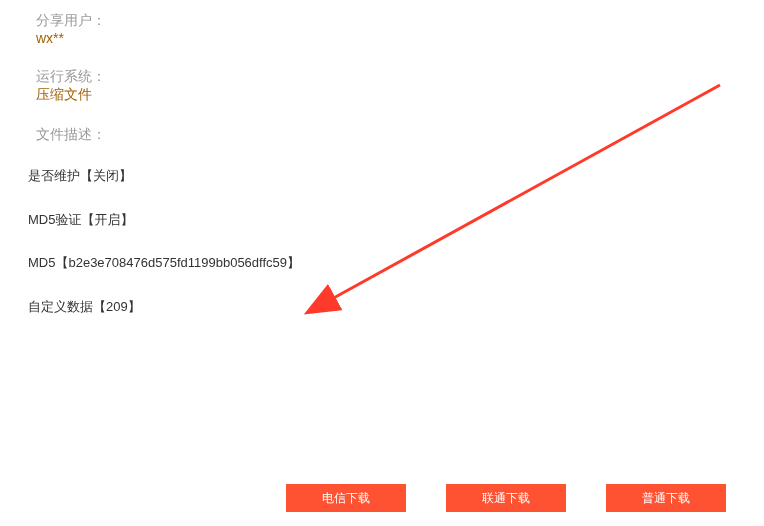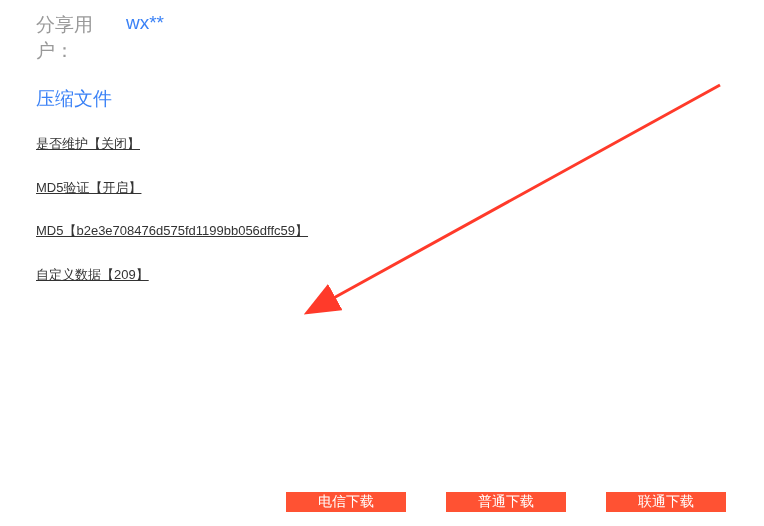--- a/index.html
+++ b/index.html
@@ -10,48 +10,49 @@
       font-family: "Microsoft YaHei", "PingFang SC", sans-serif;
       font-size: 13px;
       color: #333;
       position: relative;
       overflow: hidden;
     }
     .meta-section { padding: 12px 0 0 36px; }
     .meta-row {
       display: flex;
       margin-bottom: 22px;
-      font-size: 19px;
+      font-size: 14px;
+      flex-direction: column;
     }
     .meta-label {
       color: #999;
       width: 90px;
     }
-    .meta-value { color: #3b82f6; }
-    .desc-section { padding: 0 0 0 36px; text-decoration: underline; }
+    .meta-value { color: #a16207; }
+    .desc-section { padding: 0 0 0 28px; }
     .desc-line {
       font-size: 13px;
       color: #333;
       margin-bottom: 24px;
       line-height: 1.5;
     }
     .download-bar {
       position: absolute;
       bottom: 14px;
       right: 38px;
       display: flex;
       gap: 40px;
     }
     .dl-btn {
       background: #ff5233;
       color: #fff;
       border: none;
       width: 120px;
-      height: 20px;
-      font-size: 14px;
+      height: 28px;
+      font-size: 12px;
       font-family: Liberation Sans, sans-serif;
       cursor: pointer;
       display: inline-flex;
       align-items: center;
       justify-content: center;
     }
     .arrow-layer {
       position: absolute;
       left: 0; top: 0;
       pointer-events: none;
@@ -59,35 +60,39 @@
   </style>
 </head>
 <body>
 
 <div class="meta-section">
   <div class="meta-row">
     <span class="meta-label">分享用户：</span>
     <span class="meta-value">wx**</span>
   </div>
   <div class="meta-row">
+    <span class="meta-label">运行系统：</span>
     <span class="meta-value">压缩文件</span>
+  </div>
+  <div class="meta-row">
+    <span class="meta-label">文件描述：</span>
   </div>
 </div>
 
 <div class="desc-section">
   <div class="desc-line">是否维护【关闭】</div>
   <div class="desc-line">MD5验证【开启】</div>
   <div class="desc-line">MD5【b2e3e708476d575fd1199bb056dffc59】</div>
   <div class="desc-line">自定义数据【209】</div>
 </div>
 
 <div class="download-bar">
   <button class="dl-btn">电信下载</button>
+  <button class="dl-btn">联通下载</button>
   <button class="dl-btn">普通下载</button>
-  <button class="dl-btn">联通下载</button>
 </div>
 
 <svg class="arrow-layer" width="764" height="526">
   <defs>
     <marker id="arrowhead" markerWidth="12" markerHeight="10" refX="2" refY="5" orient="auto">
       <polygon points="0 0, 12 5, 0 10" fill="#ff3a2a"></polygon>
     </marker>
   </defs>
   <line x1="720" y1="85" x2="330" y2="300" stroke="#ff3a2a" stroke-width="3" marker-end="url(#arrowhead)"></line>
 </svg>

